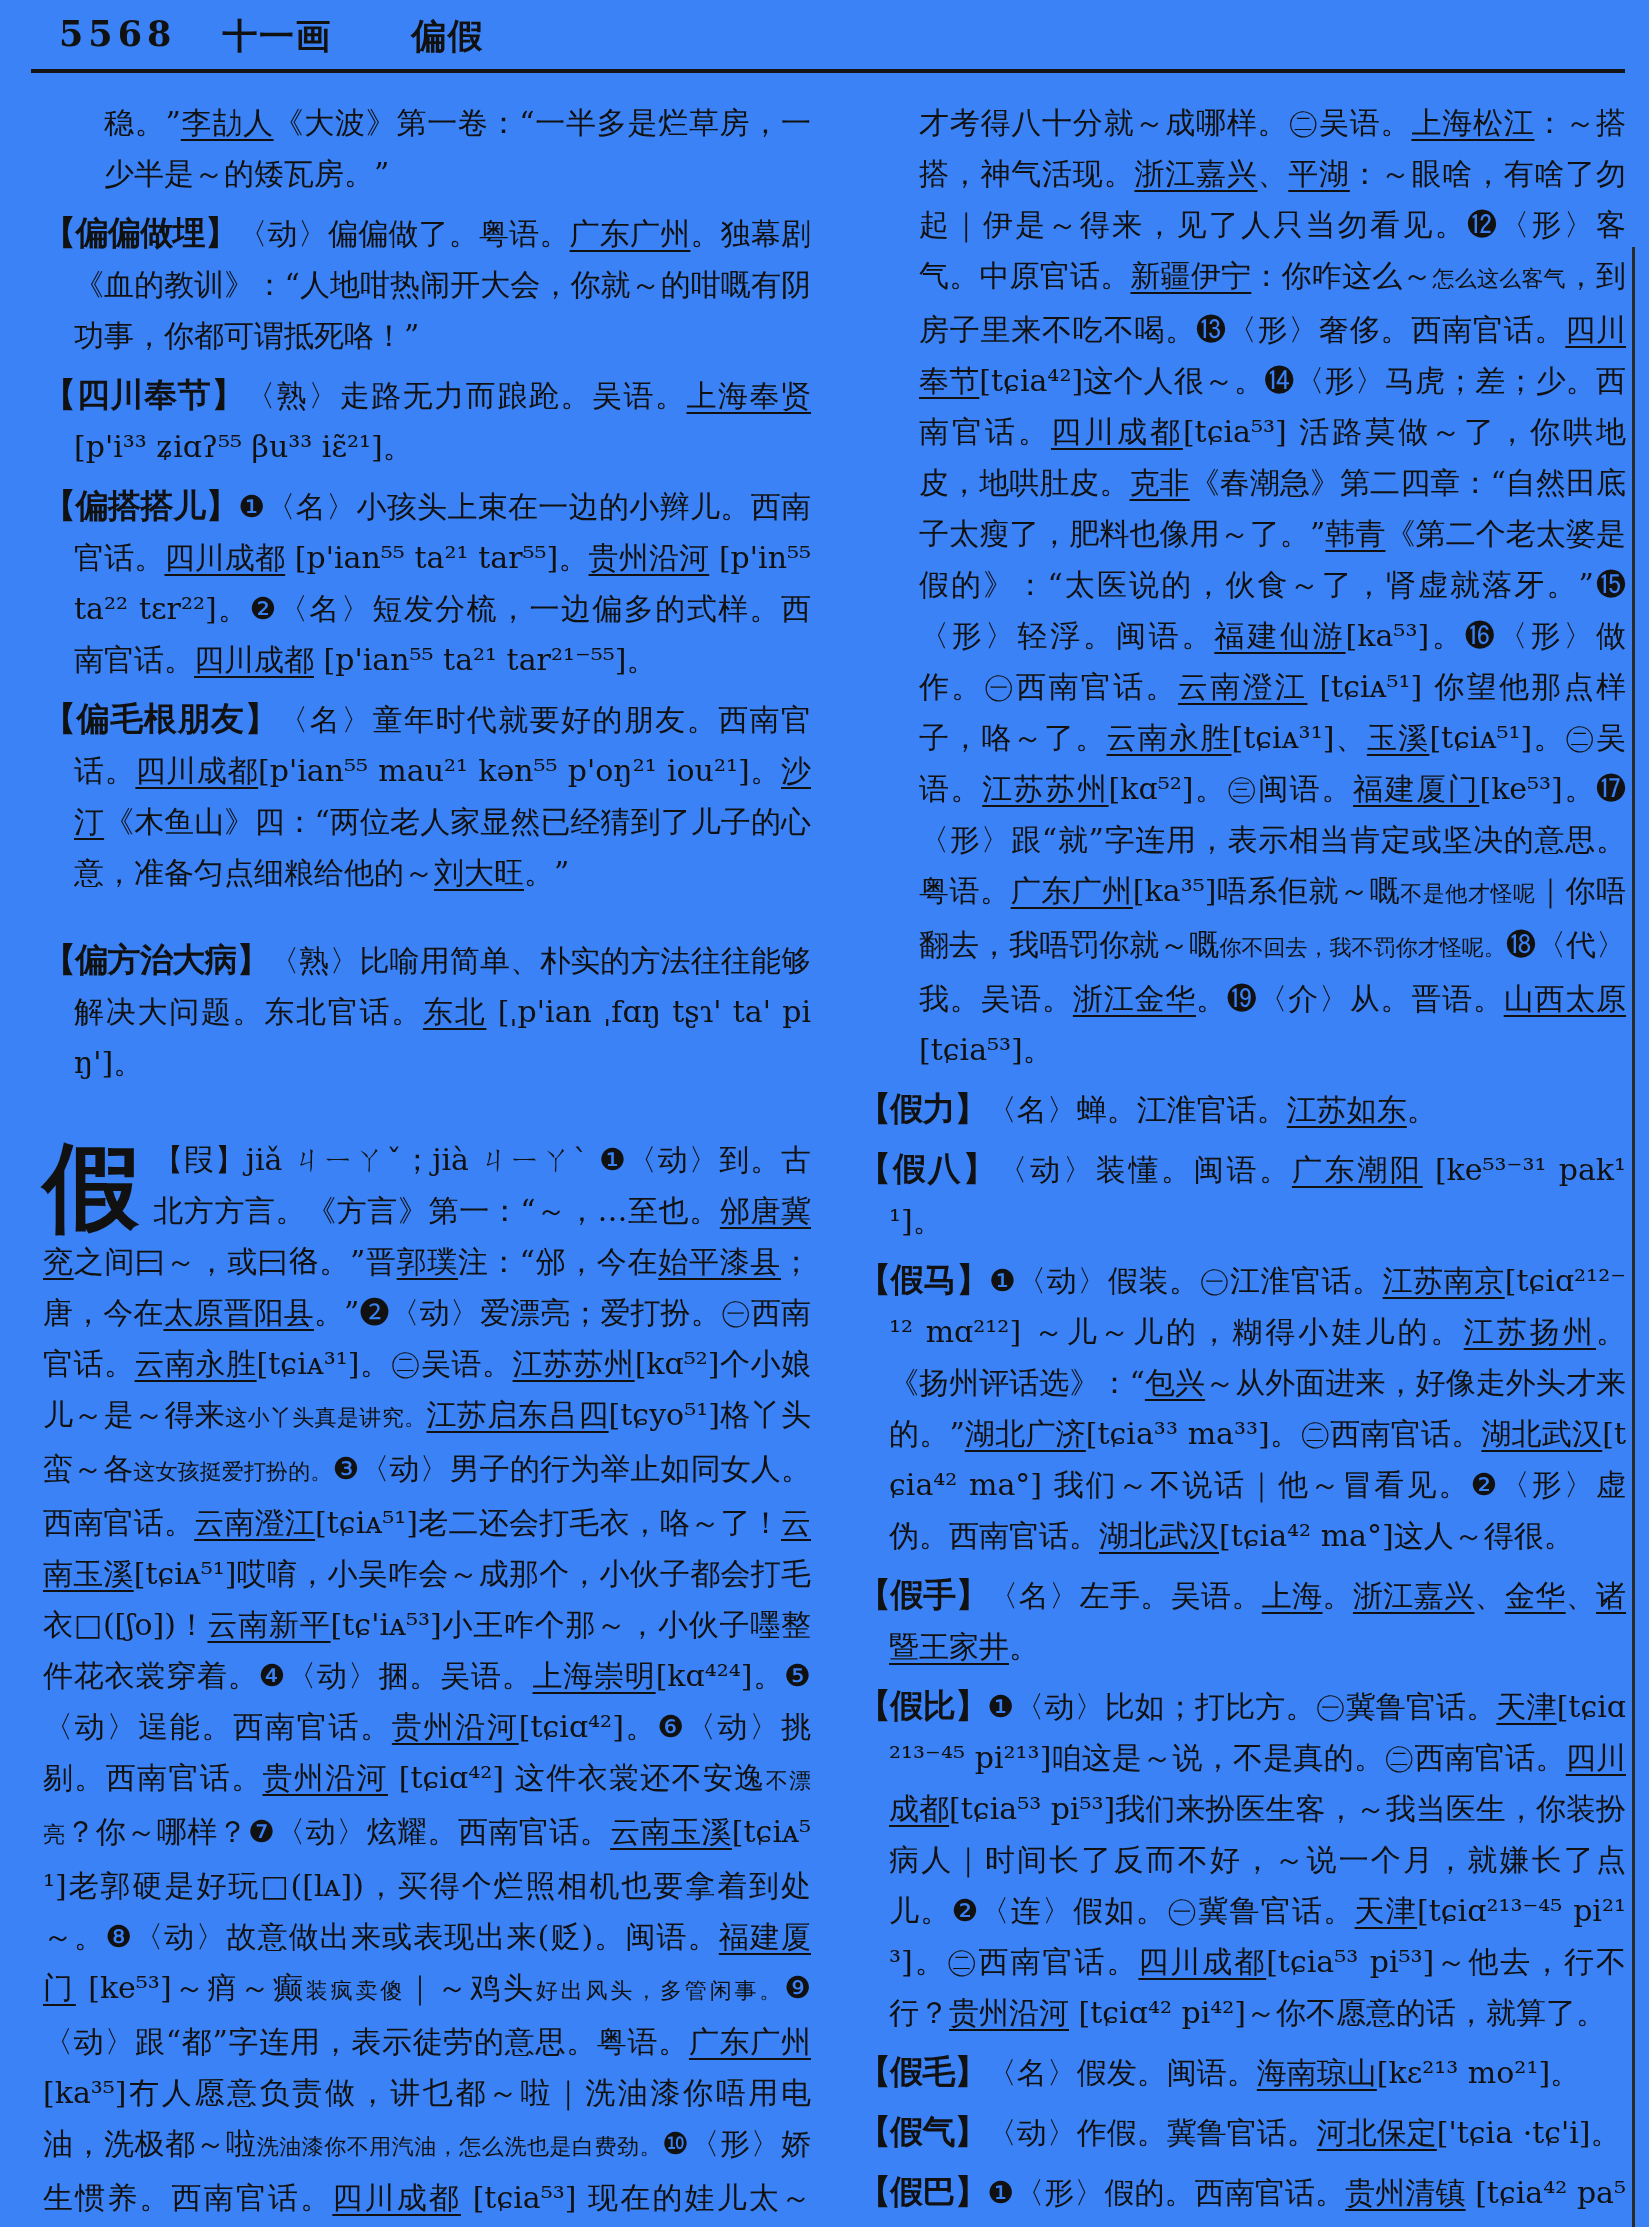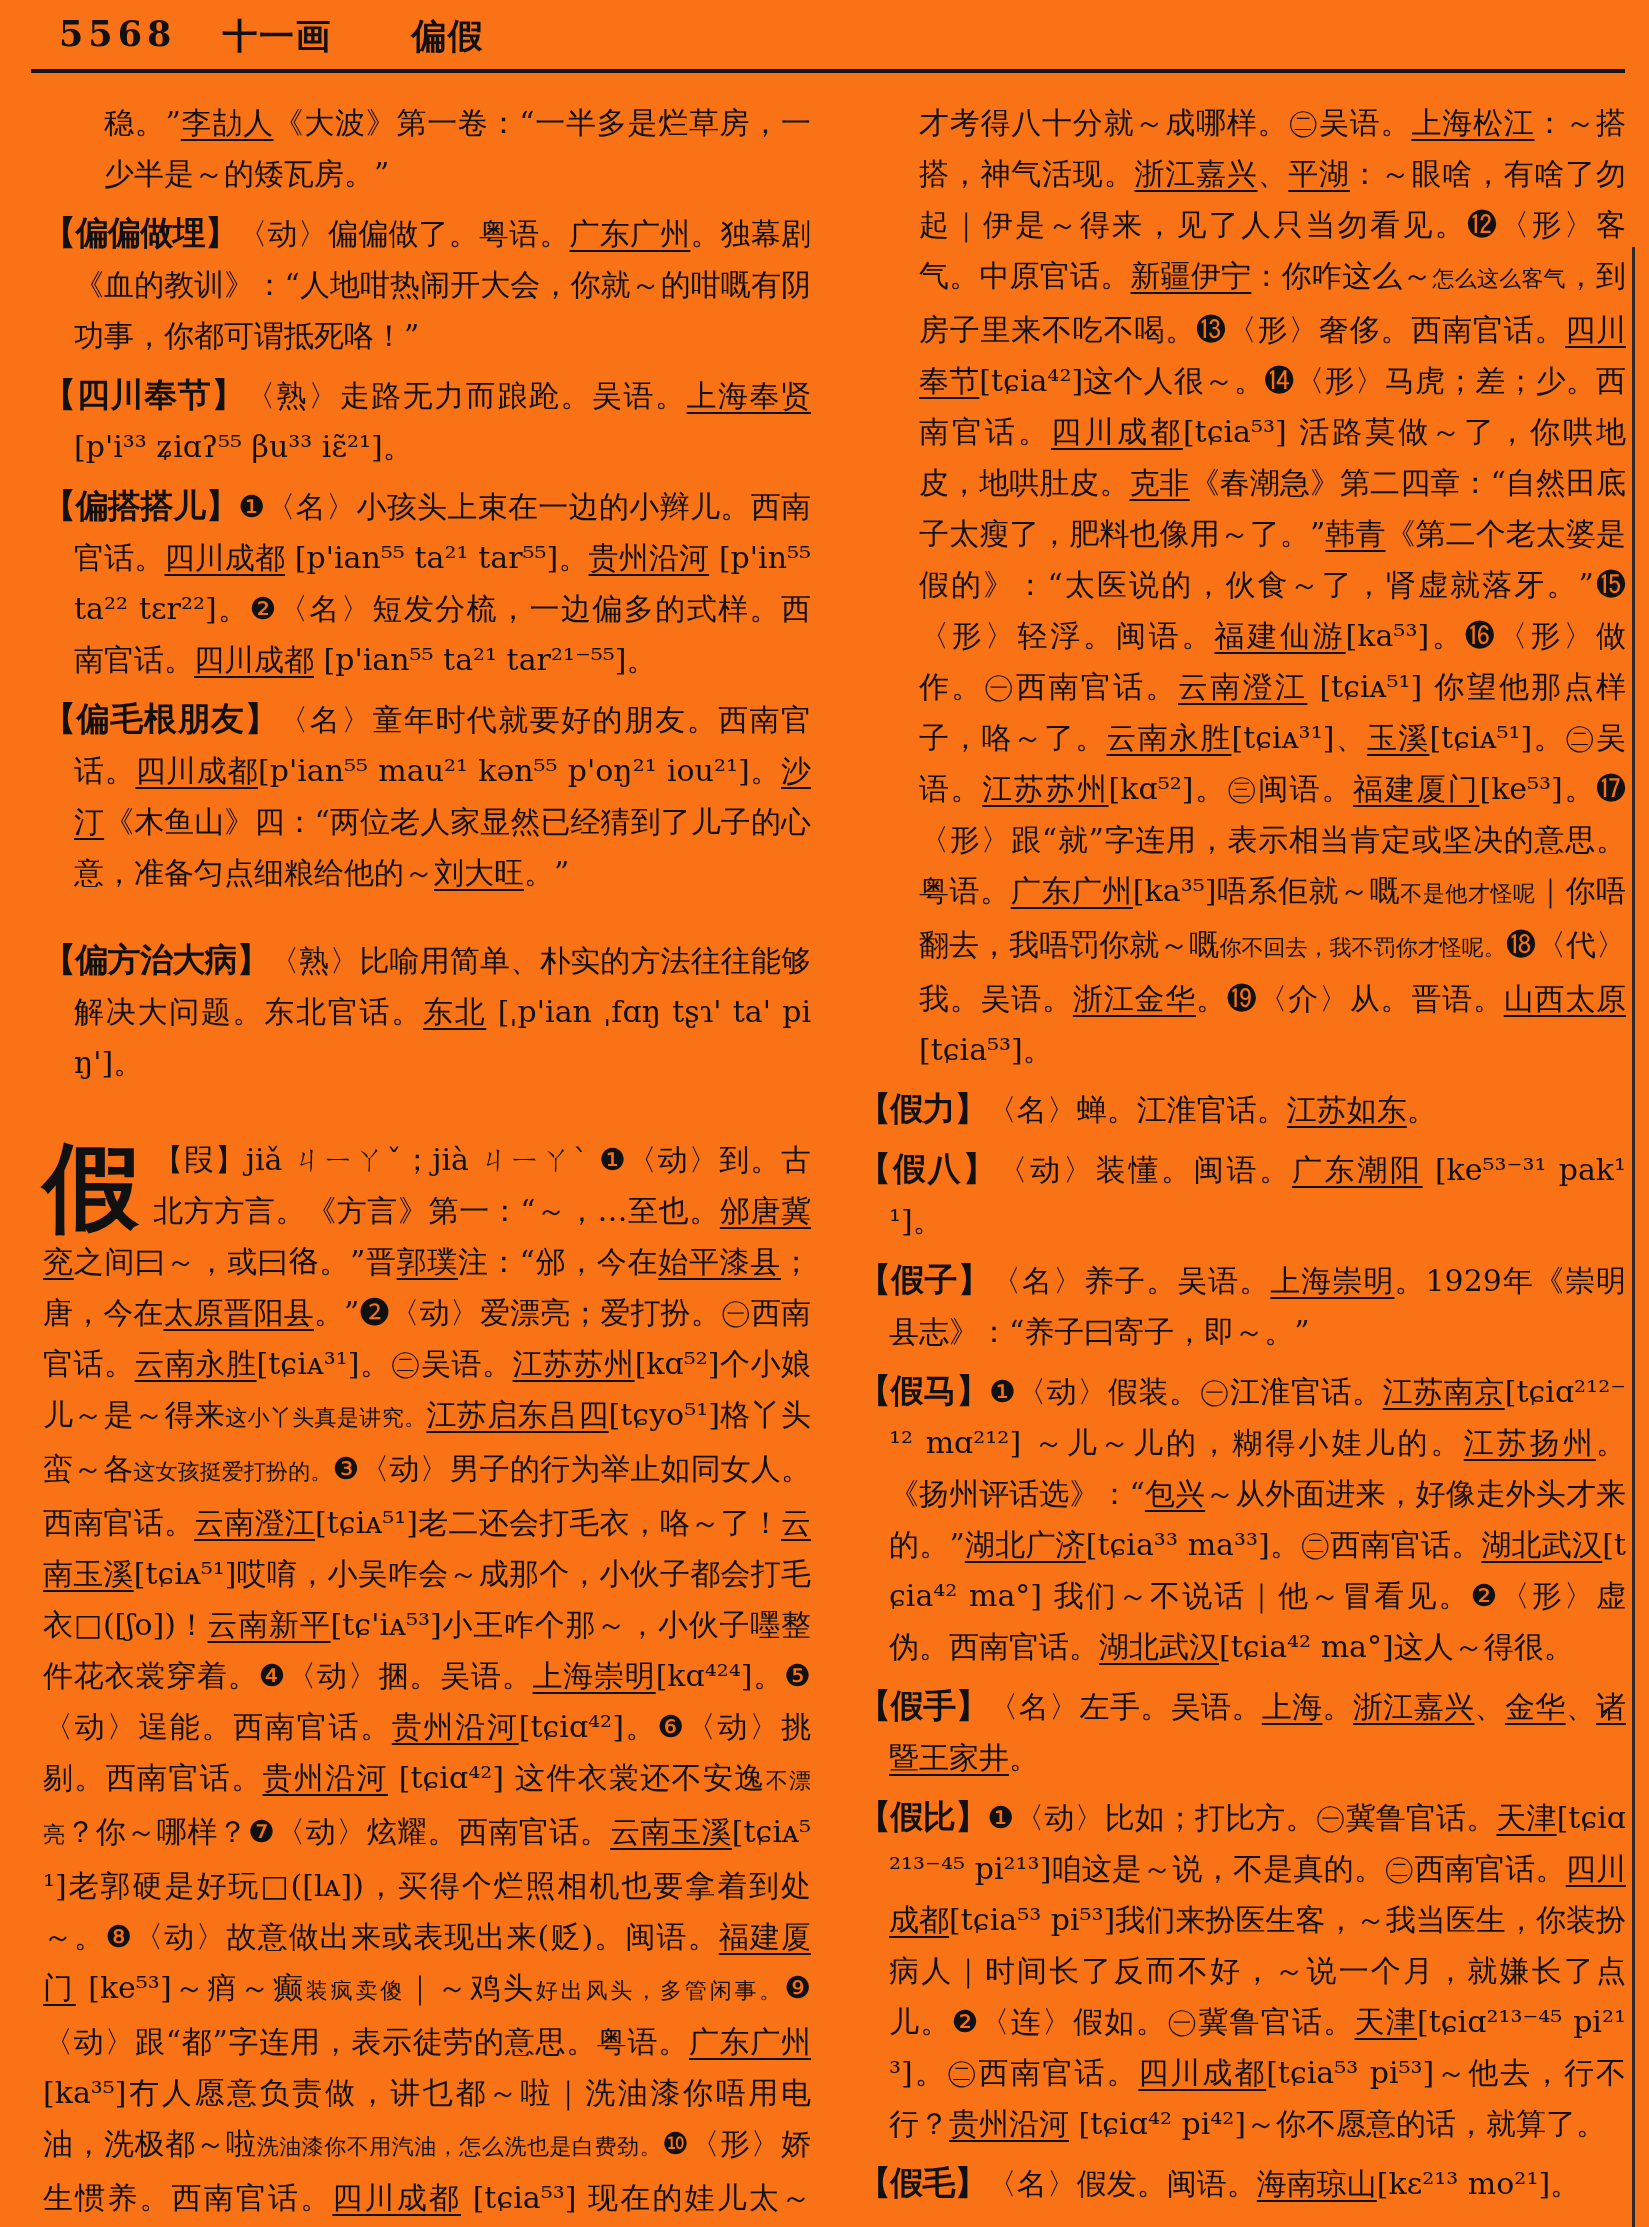--- a/index.html
+++ b/index.html
@@ -3,21 +3,21 @@
 <meta charset="utf-8">
 <style>
   html,body { margin:0; padding:0; }
   body {
     width:1650px; height:2227px;
     background:#e8e8e4;
     font-family:"DejaVu Serif","Liberation Serif",serif;
   }
   .page {
     position:relative; width:1650px; height:2227px;
-    background:#f97316; color:#111; overflow:hidden;
+    background:#3b82f6; color:#111; overflow:hidden;
   }
   .header { position:absolute; top:13.2px; left:59px; font-size:35px; letter-spacing:1.6px; display:flex; gap:46px; font-weight:600; }
   .header .pageno { letter-spacing:5px; }
   .header .hw-range { margin-left:33px; }
   .rule { position:absolute; top:69px; left:31px; width:1594px; height:4.1px; background:#151515; }
   .edge-line { position:absolute; top:247px; right:15px; width:3.3px; height:1980px; background:#2a2a2a; }
   .col {
     position:absolute; top:89px; width:784px;
     font-size:30px; line-height:51px; text-align:justify;
     word-break:break-all; overflow:hidden; height:2128px;
@@ -60,21 +60,20 @@
       <p class="para entry"><span class="hw">【四川奉节】</span><span class="body">〈熟〉走路无力而踉跄。吴语。<u>上海奉贤</u> [p'i³³ ʑiɑʔ⁵⁵ βu³³ iɛ̃²¹]。</span></p>
       <p class="para entry"><span class="hw">【偏搭搭儿】</span><span class="body">❶〈名〉小孩头上束在一边的小辫儿。西南官话。<u>四川成都</u> [p'ian⁵⁵ ta²¹ tar⁵⁵]。<u>贵州沿河</u> [p'in⁵⁵ ta²² tɛr²²]。❷〈名〉短发分梳，一边偏多的式样。西南官话。<u>四川成都</u> [p'ian⁵⁵ ta²¹ tar²¹⁻⁵⁵]。</span></p>
       <p class="para entry"><span class="hw">【偏毛根朋友】</span><span class="body">〈名〉童年时代就要好的朋友。西南官话。<u>四川成都</u>[p'ian⁵⁵ mau²¹ kən⁵⁵ p'oŋ²¹ iou²¹]。<u>沙汀</u>《木鱼山》四：“两位老人家显然已经猜到了儿子的心意，准备匀点细粮给他的～<u>刘大旺</u>。”</span></p>
       <p class="para entry gaptop"><span class="hw">【偏方治大病】</span><span class="body">〈熟〉比喻用简单、朴实的方法往往能够解决大问题。东北官话。<u>东北</u> [ˌp'ian ˌfɑŋ tʂɿ' ta' piŋ']。</span></p>
       <p class="para bigentry"><span class="bigchar">假</span><span class="body">【叚】jiǎ ㄐㄧㄚˇ；jià ㄐㄧㄚˋ ❶〈动〉到。古北方方言。《方言》第一：“～，…至也。<u>邠唐冀兖</u>之间曰～，或曰𢓜。”晋<u>郭璞</u>注：“邠，今在<u>始平漆县</u>；唐，今在<u>太原晋阳县</u>。”❷〈动〉爱漂亮；爱打扮。㊀西南官话。<u>云南永胜</u>[tɕiᴀ³¹]。㊁吴语。<u>江苏苏州</u>[kɑ⁵²]个小娘儿～是～得来<small>这小丫头真是讲究。</small><u>江苏启东吕四</u>[tɕyo⁵¹]格丫头蛮～各<small>这女孩挺爱打扮的。</small>❸〈动〉男子的行为举止如同女人。西南官话。<u>云南澄江</u>[tɕiᴀ⁵¹]老二还会打毛衣，咯～了！<u>云南玉溪</u>[tɕiᴀ⁵¹]哎唷，小吴咋会～成那个，小伙子都会打毛衣□([ʃo])！<u>云南新平</u>[tɕ'iᴀ⁵³]小王咋个那～，小伙子嚜整件花衣裳穿着。❹〈动〉捆。吴语。<u>上海崇明</u>[kɑ⁴²⁴]。❺〈动〉逞能。西南官话。<u>贵州沿河</u>[tɕiɑ⁴²]。❻〈动〉挑剔。西南官话。<u>贵州沿河</u> [tɕiɑ⁴²] 这件衣裳还不安逸<small>不漂亮</small>？你～哪样？❼〈动〉炫耀。西南官话。<u>云南玉溪</u>[tɕiᴀ⁵¹]老郭硬是好玩□([lᴀ])，买得个烂照相机也要拿着到处～。❽〈动〉故意做出来或表现出来(贬)。闽语。<u>福建厦门</u> [ke⁵³]～痟～癫<small>装疯卖傻</small>｜～鸡头<small>好出风头，多管闲事。</small>❾〈动〉跟“都”字连用，表示徒劳的意思。粤语。<u>广东广州</u>[ka³⁵]冇人愿意负责做，讲乜都～啦｜洗油漆你唔用电油，洗极都～啦<small>洗油漆你不用汽油，怎么洗也是白费劲。</small>❿〈形〉娇生惯养。西南官话。<u>四川成都</u> [tɕia⁵³] 现在的娃儿太～了，这也不吃，那也不穿。⓫〈形〉骄傲；狂妄。㊀西南官话。[tɕiᴀ⁵¹]你瞧瞧这□([t'o³¹])贼，提他当个组长就～成那个样。[tɕ'iᴀ⁵³]</span><span class="clear"></span></p>
     </div>
   <div class="col right" id="col-right">
       <p class="para cont"><span class="body">才考得八十分就～成哪样。㊁吴语。<u>上海松江</u>：～搭搭，神气活现。<u>浙江嘉兴</u>、<u>平湖</u>：～眼啥，有啥了勿起｜伊是～得来，见了人只当勿看见。⓬〈形〉客气。中原官话。<u>新疆伊宁</u>：你咋这么～<small>怎么这么客气</small>，到房子里来不吃不喝。⓭〈形〉奢侈。西南官话。<u>四川奉节</u>[tɕia⁴²]这个人很～。⓮〈形〉马虎；差；少。西南官话。<u>四川成都</u>[tɕia⁵³] 活路莫做～了，你哄地皮，地哄肚皮。<u>克非</u>《春潮急》第二四章：“自然田底子太瘦了，肥料也像用～了。”<u>韩青</u>《第二个老太婆是假的》：“太医说的，伙食～了，肾虚就落牙。”⓯〈形〉轻浮。闽语。<u>福建仙游</u>[ka⁵³]。⓰〈形〉做作。㊀西南官话。<u>云南澄江</u> [tɕiᴀ⁵¹] 你望他那点样子，咯～了。<u>云南永胜</u>[tɕiᴀ³¹]、<u>玉溪</u>[tɕiᴀ⁵¹]。㊁吴语。<u>江苏苏州</u>[kɑ⁵²]。㊂闽语。<u>福建厦门</u>[ke⁵³]。⓱〈形〉跟“就”字连用，表示相当肯定或坚决的意思。粤语。<u>广东广州</u>[ka³⁵]唔系佢就～嘅<small>不是他才怪呢</small>｜你唔翻去，我唔罚你就～嘅<small>你不回去，我不罚你才怪呢。</small>⓲〈代〉我。吴语。<u>浙江金华</u>。⓳〈介〉从。晋语。<u>山西太原</u> [tɕia⁵³]。</span></p>
       <p class="para entry"><span class="hw">【假力】</span><span class="body">〈名〉蝉。江淮官话。<u>江苏如东</u>。</span></p>
       <p class="para entry"><span class="hw">【假八】</span><span class="body">〈动〉装懂。闽语。<u>广东潮阳</u> [ke⁵³⁻³¹ pak¹¹]。</span></p>
-      <p class="para entry"><span class="hw">【假子】</span><span class="body">〈名〉养子。吴语。<u>上海崇明</u>。1929年《崇明县志》：“养子曰寄子，即～。”</span></p>
       <p class="para entry"><span class="hw">【假马】</span><span class="body">❶〈动〉假装。㊀江淮官话。<u>江苏南京</u>[tɕiɑ²¹²⁻¹² mɑ²¹²] ～儿～儿的，糊得小娃儿的。<u>江苏扬州</u>。《扬州评话选》：“<u>包兴</u>～从外面进来，好像走外头才来的。”<u>湖北广济</u>[tɕia³³ ma³³]。㊁西南官话。<u>湖北武汉</u>[tɕia⁴² ma°] 我们～不说话｜他～冒看见。❷〈形〉虚伪。西南官话。<u>湖北武汉</u>[tɕia⁴² ma°]这人～得很。</span></p>
       <p class="para entry"><span class="hw">【假手】</span><span class="body">〈名〉左手。吴语。<u>上海</u>。<u>浙江嘉兴</u>、<u>金华</u>、<u>诸暨王家井</u>。</span></p>
       <p class="para entry"><span class="hw">【假比】</span><span class="body">❶〈动〉比如；打比方。㊀冀鲁官话。<u>天津</u>[tɕiɑ²¹³⁻⁴⁵ pi²¹³]咱这是～说，不是真的。㊁西南官话。<u>四川成都</u>[tɕia⁵³ pi⁵³]我们来扮医生客，～我当医生，你装扮病人｜时间长了反而不好，～说一个月，就嫌长了点儿。❷〈连〉假如。㊀冀鲁官话。<u>天津</u>[tɕiɑ²¹³⁻⁴⁵ pi²¹³]。㊁西南官话。<u>四川成都</u>[tɕia⁵³ pi⁵³]～他去，行不行？<u>贵州沿河</u> [tɕiɑ⁴² pi⁴²]～你不愿意的话，就算了。</span></p>
       <p class="para entry"><span class="hw">【假毛】</span><span class="body">〈名〉假发。闽语。<u>海南琼山</u>[kɛ²¹³ mo²¹]。</span></p>
       <p class="para entry"><span class="hw">【假气】</span><span class="body">〈动〉作假。冀鲁官话。<u>河北保定</u>['tɕia ·tɕ'i]。</span></p>
       <p class="para entry"><span class="hw">【假巴】</span><span class="body">❶〈形〉假的。西南官话。<u>贵州清镇</u> [tɕia⁴² pa⁵⁵]～一二的['tɕia ˌpa]不是真枪毙，是～的。❷〈动〉假设（多用于儿童游戏）。西南官话。[tɕia⁴² pa⁵⁵] ～我是。</span></p>
     </div>
 </div>
 
 

